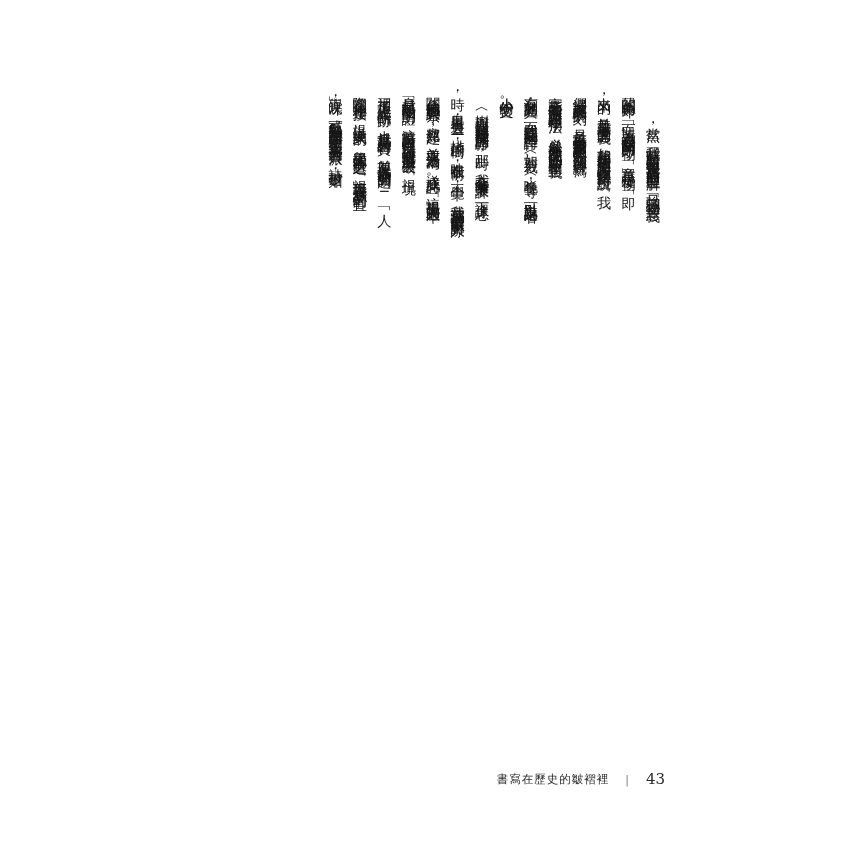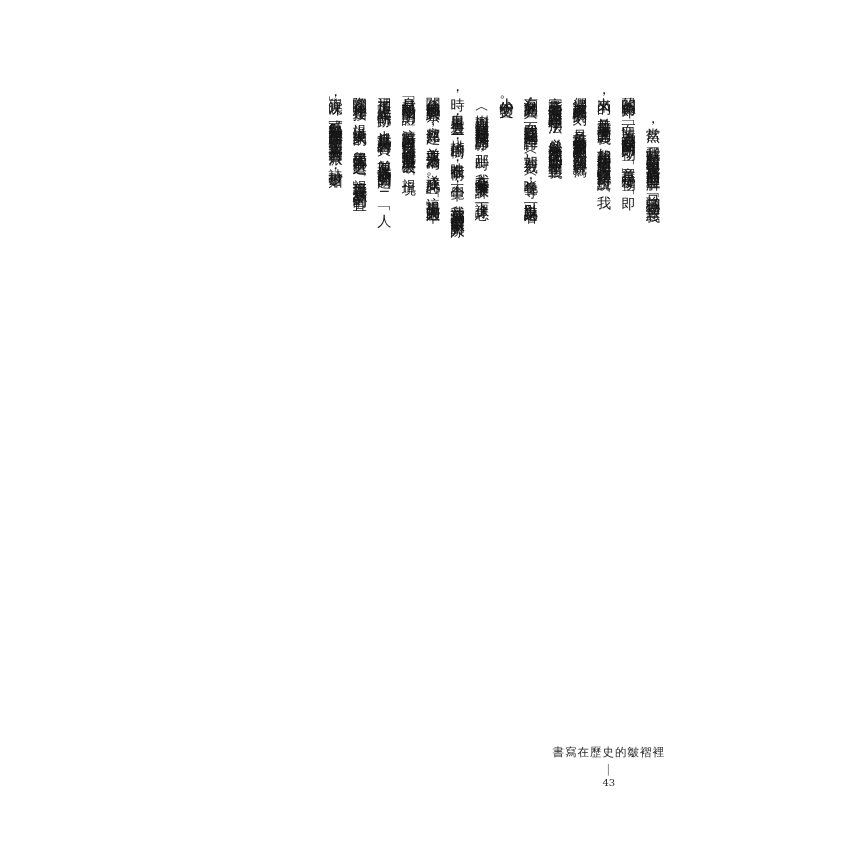--- a/index.html
+++ b/index.html
@@ -62,35 +62,35 @@
     font-size: 8.5px;
     letter-spacing: 0px;
     line-height: 1.1;
   }
 
   .footer {
     position: absolute;
     bottom: 62px;
     right: 185px;
     display: flex;
-    flex-direction: column;
+    flex-direction: row;
     align-items: center;
-    gap: 2px;
+    gap: 16px;
     font-size: 11.5px;
     color: #2a2a2a;
     letter-spacing: 1px;
     font-family: "DejaVu Serif", "Liberation Serif", serif;
   }
   .footer .sep {
     color: #777;
     font-size: 11px;
   }
   .footer .pagenum {
     font-family: "DejaVu Serif", "Liberation Serif", serif;
-    font-size: 10px;
+    font-size: 15px;
     letter-spacing: 0;
   }
 </style>
 </head>
 <body>
 
 <div class="page">
 
   <div class="body-text">
 

